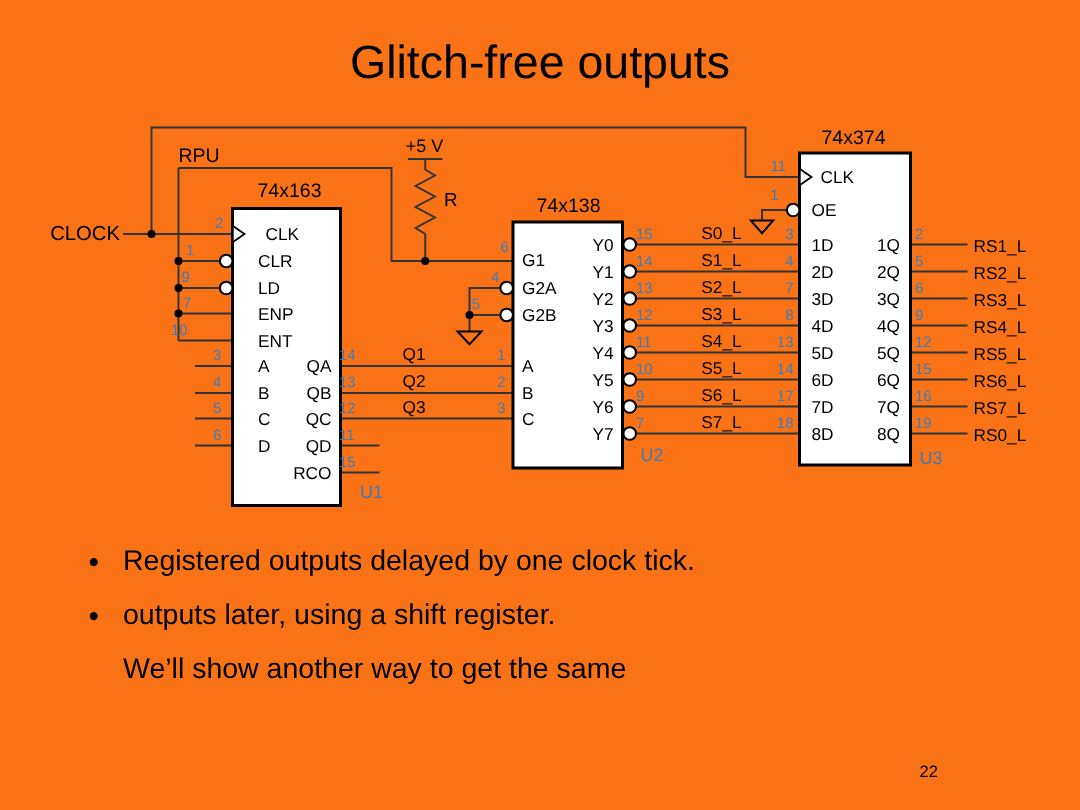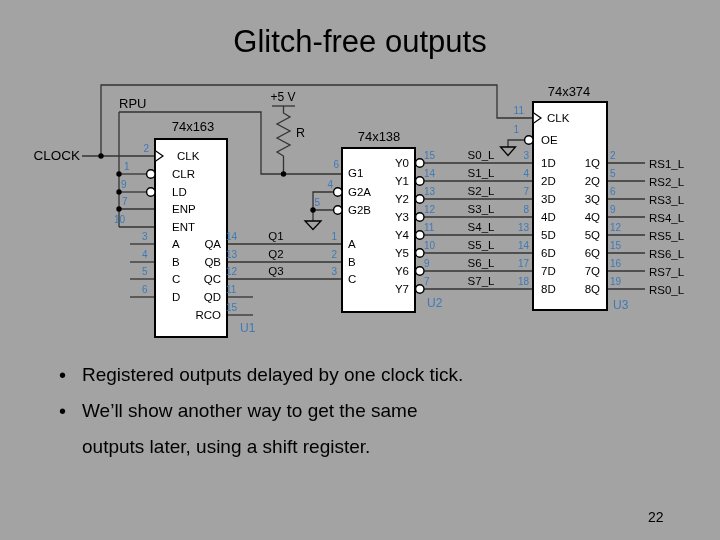--- a/index.html
+++ b/index.html
@@ -1,26 +1,26 @@
 <!DOCTYPE html>
 <html><head>
 <meta charset="utf-8">
 <style>
   html,body{margin:0;padding:0;}
   body{width:720px;height:540px;background:#ffffff;font-family:"Liberation Sans",sans-serif;}
-  .slide{position:relative;width:720px;height:540px;background:#a3a3a3;overflow:hidden;}
+  .slide{position:relative;width:720px;height:540px;background:#f97316;overflow:hidden;}
   .title{position:absolute;top:24px;left:0;width:720px;text-align:center;
          font-size:31px;color:#000;letter-spacing:0;}
   .circuit-svg{position:absolute;top:0;left:0;}
   .circuit-svg text{font-family:"Liberation Sans",sans-serif;}
   .bullets{position:absolute;left:56px;top:357px;width:600px;color:#000;}
   .bullet-row{display:flex;align-items:flex-start;}
   .bullet-dot{width:23px;flex:0 0 23px;font-size:20px;line-height:36px;padding-left:3px;}
   .bullet-text{font-size:19px;line-height:36px;}
-  .page-number{position:absolute;left:648px;top:509px;font-size:14px;color:#000;}
+  .page-number{position:absolute;left:613px;top:509px;font-size:11px;color:#000;}
 </style>
 </head>
 <body>
 
 <div class="slide">
 
   <div class="title">Glitch-free outputs</div>
 
   <svg class="circuit-svg" width="720" height="540" viewBox="0 0 720 540">
 
@@ -234,20 +234,20 @@
   <div class="bullets">
     <div class="bullet-row">
       <span class="bullet-dot">•</span>
       <div class="bullet-text">
         <div>Registered outputs delayed by one clock tick.</div>
       </div>
     </div>
     <div class="bullet-row">
       <span class="bullet-dot">•</span>
       <div class="bullet-text">
+        <div>outputs later, using a shift register.</div>
         <div>We’ll show another way to get the same</div>
-        <div>outputs later, using a shift register.</div>
       </div>
     </div>
   </div>
 
   <div class="page-number">22</div>
 </div>
 
 </body></html>

